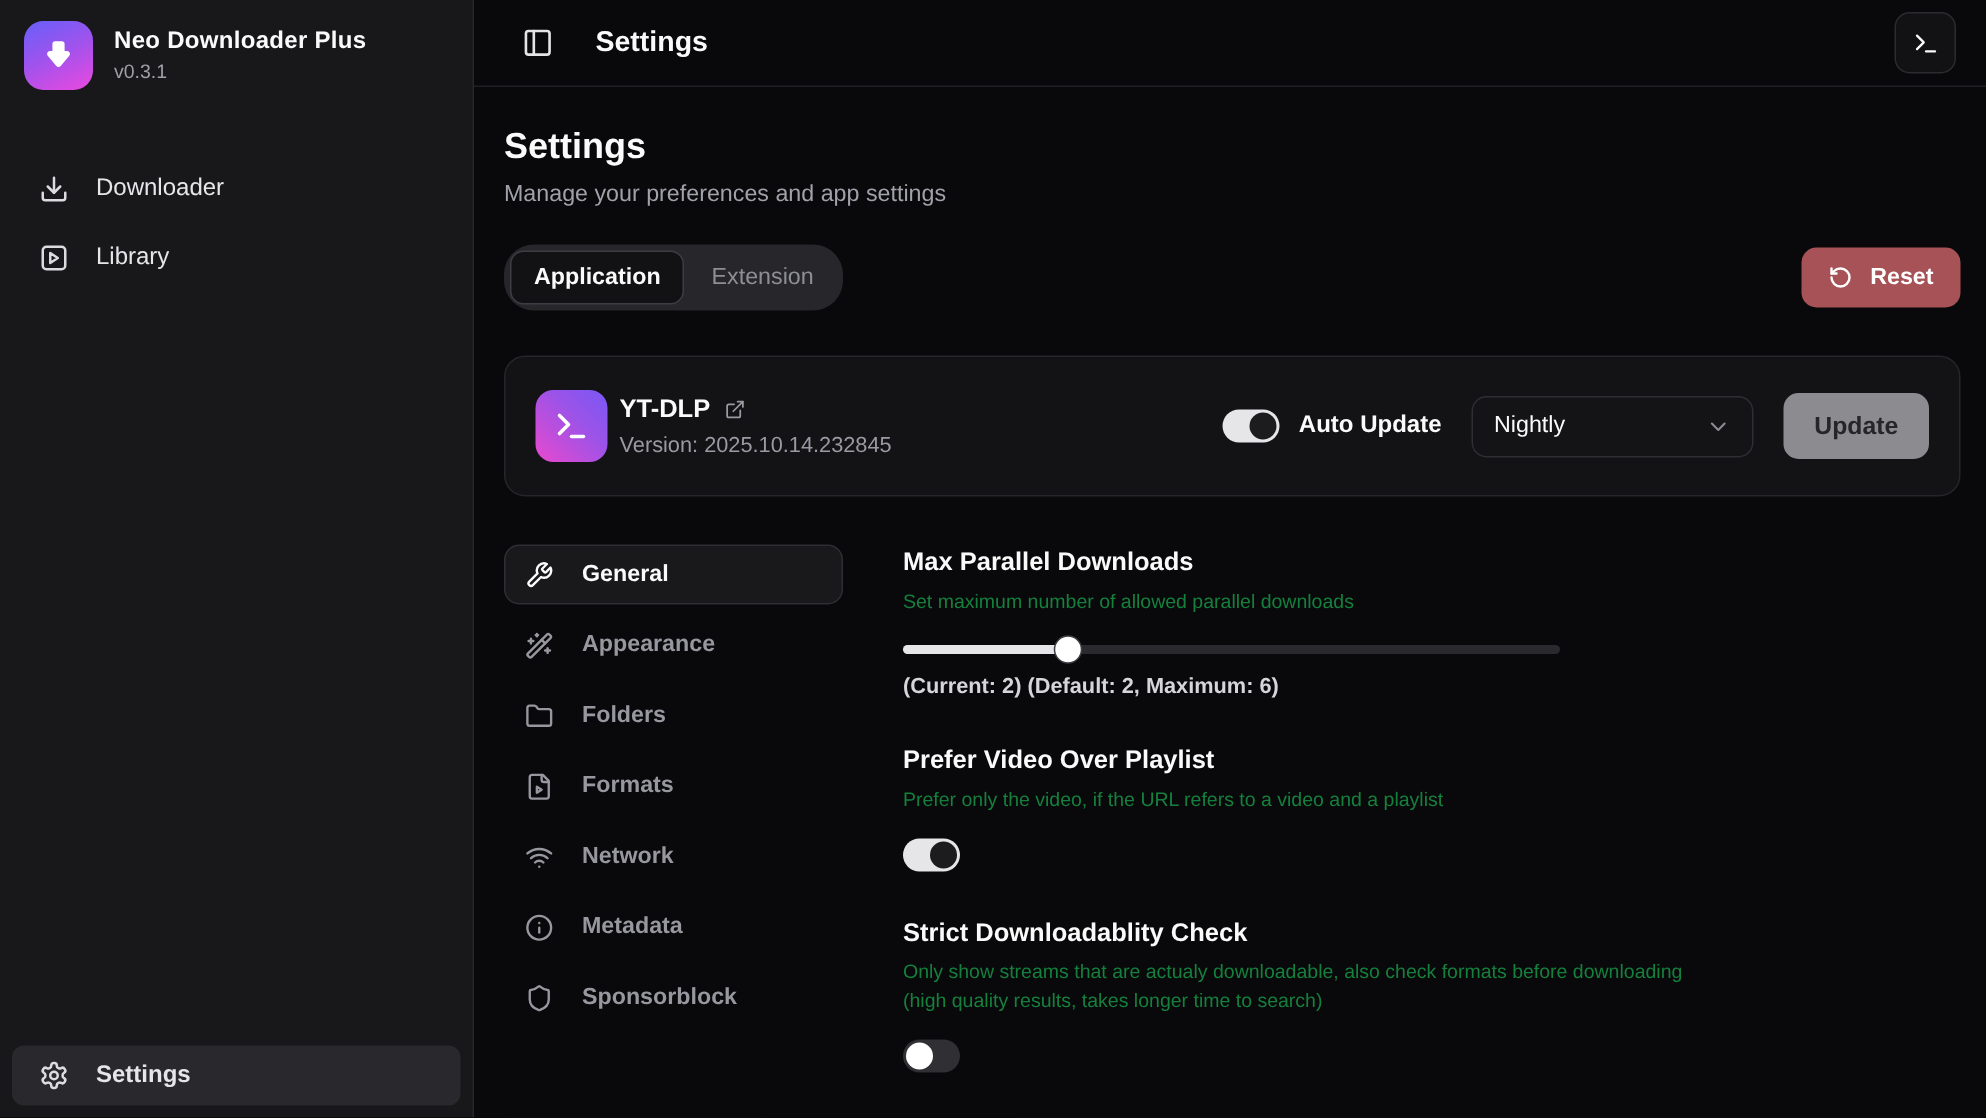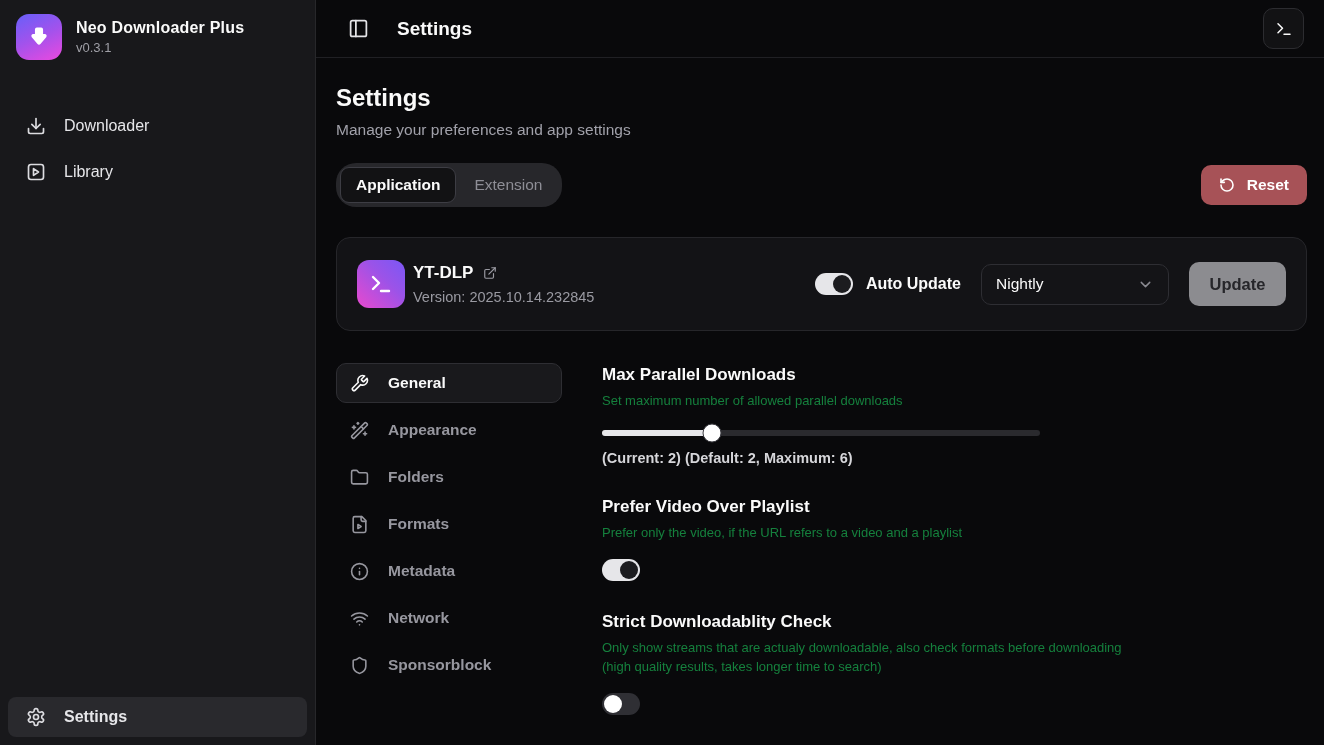--- a/index.html
+++ b/index.html
@@ -309,37 +309,37 @@
               <path d="M15 2H6a2 2 0 0 0-2 2v16a2 2 0 0 0 2 2h12a2 2 0 0 0 2-2V7Z"></path>
                 <path d="M14 2v4a2 2 0 0 0 2 2h4"></path>
                 <path d="m10 12 4 2.5-4 2.5z"></path>
             </svg>
           </span>
           <span>Formats</span>
         </div>
         <div class="snav-item">
           <span>
             <svg width="19" height="19" viewBox="0 0 24 24" fill="none" stroke="currentColor" stroke-width="2" stroke-linecap="round" stroke-linejoin="round">
-              <circle cx="12" cy="12" r="10"></circle>
-                <path d="M12 16v-4"></path>
-                <path d="M12 8h.01"></path>
-            </svg>
-          </span>
-          <span>Metadata</span>
-        </div>
-        <div class="snav-item">
-          <span>
-            <svg width="19" height="19" viewBox="0 0 24 24" fill="none" stroke="currentColor" stroke-width="2" stroke-linecap="round" stroke-linejoin="round">
               <path d="M12 20h.01"></path>
                 <path d="M2 8.82a15 15 0 0 1 20 0"></path>
                 <path d="M5 12.859a10 10 0 0 1 14 0"></path>
                 <path d="M8.5 16.429a5 5 0 0 1 7 0"></path>
             </svg>
           </span>
           <span>Network</span>
+        </div>
+        <div class="snav-item">
+          <span>
+            <svg width="19" height="19" viewBox="0 0 24 24" fill="none" stroke="currentColor" stroke-width="2" stroke-linecap="round" stroke-linejoin="round">
+              <circle cx="12" cy="12" r="10"></circle>
+                <path d="M12 16v-4"></path>
+                <path d="M12 8h.01"></path>
+            </svg>
+          </span>
+          <span>Metadata</span>
         </div>
         <div class="snav-item">
           <span>
             <svg width="19" height="19" viewBox="0 0 24 24" fill="none" stroke="currentColor" stroke-width="2" stroke-linecap="round" stroke-linejoin="round">
               <path d="M20 13c0 5-3.5 7.5-7.66 8.95a1 1 0 0 1-.67-.01C7.5 20.5 4 18 4 13V6a1 1 0 0 1 1-1c2 0 4.5-1.2 6.24-2.72a1.17 1.17 0 0 1 1.52 0C14.51 3.81 17 5 19 5a1 1 0 0 1 1 1z"></path>
             </svg>
           </span>
           <span>Sponsorblock</span>
         </div>
       </nav>

